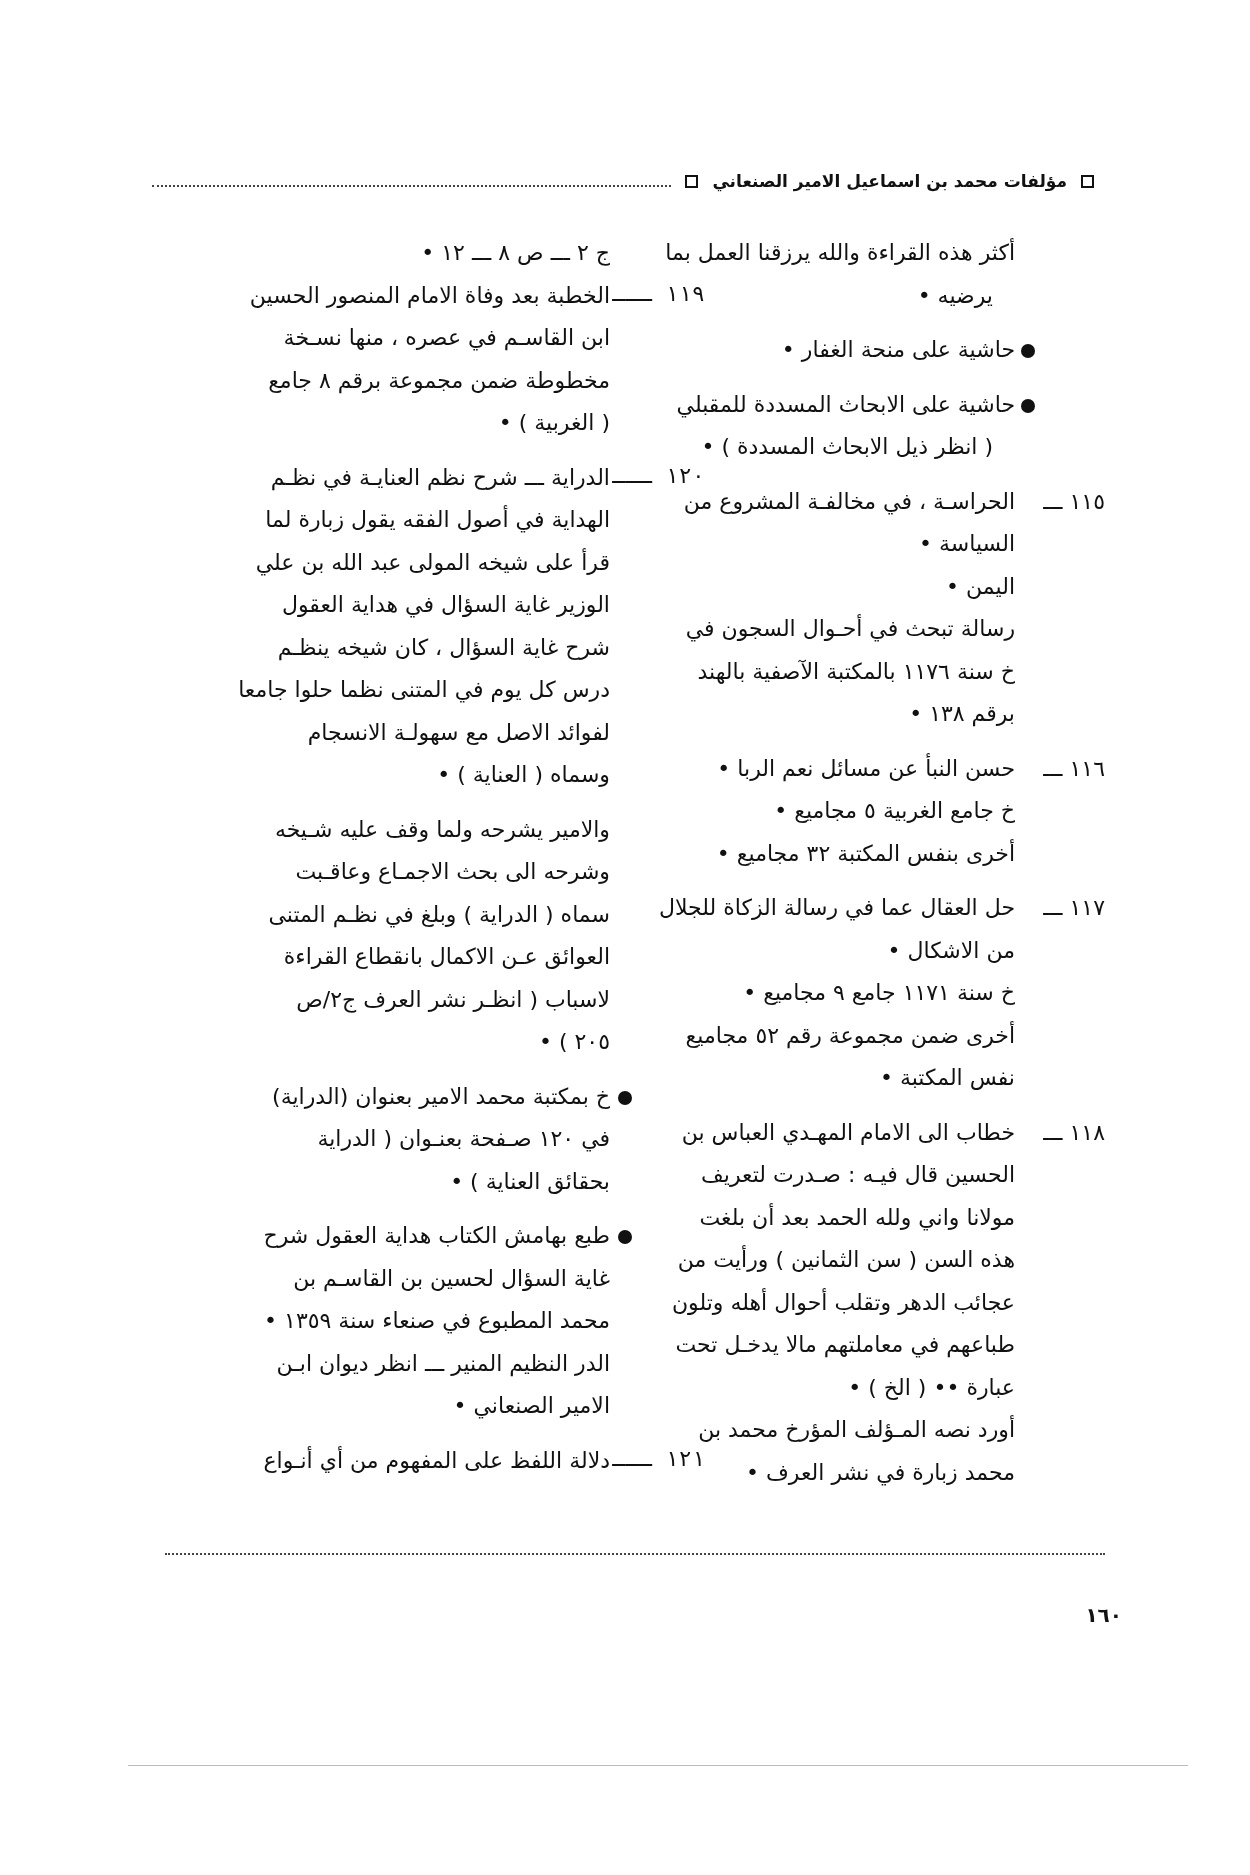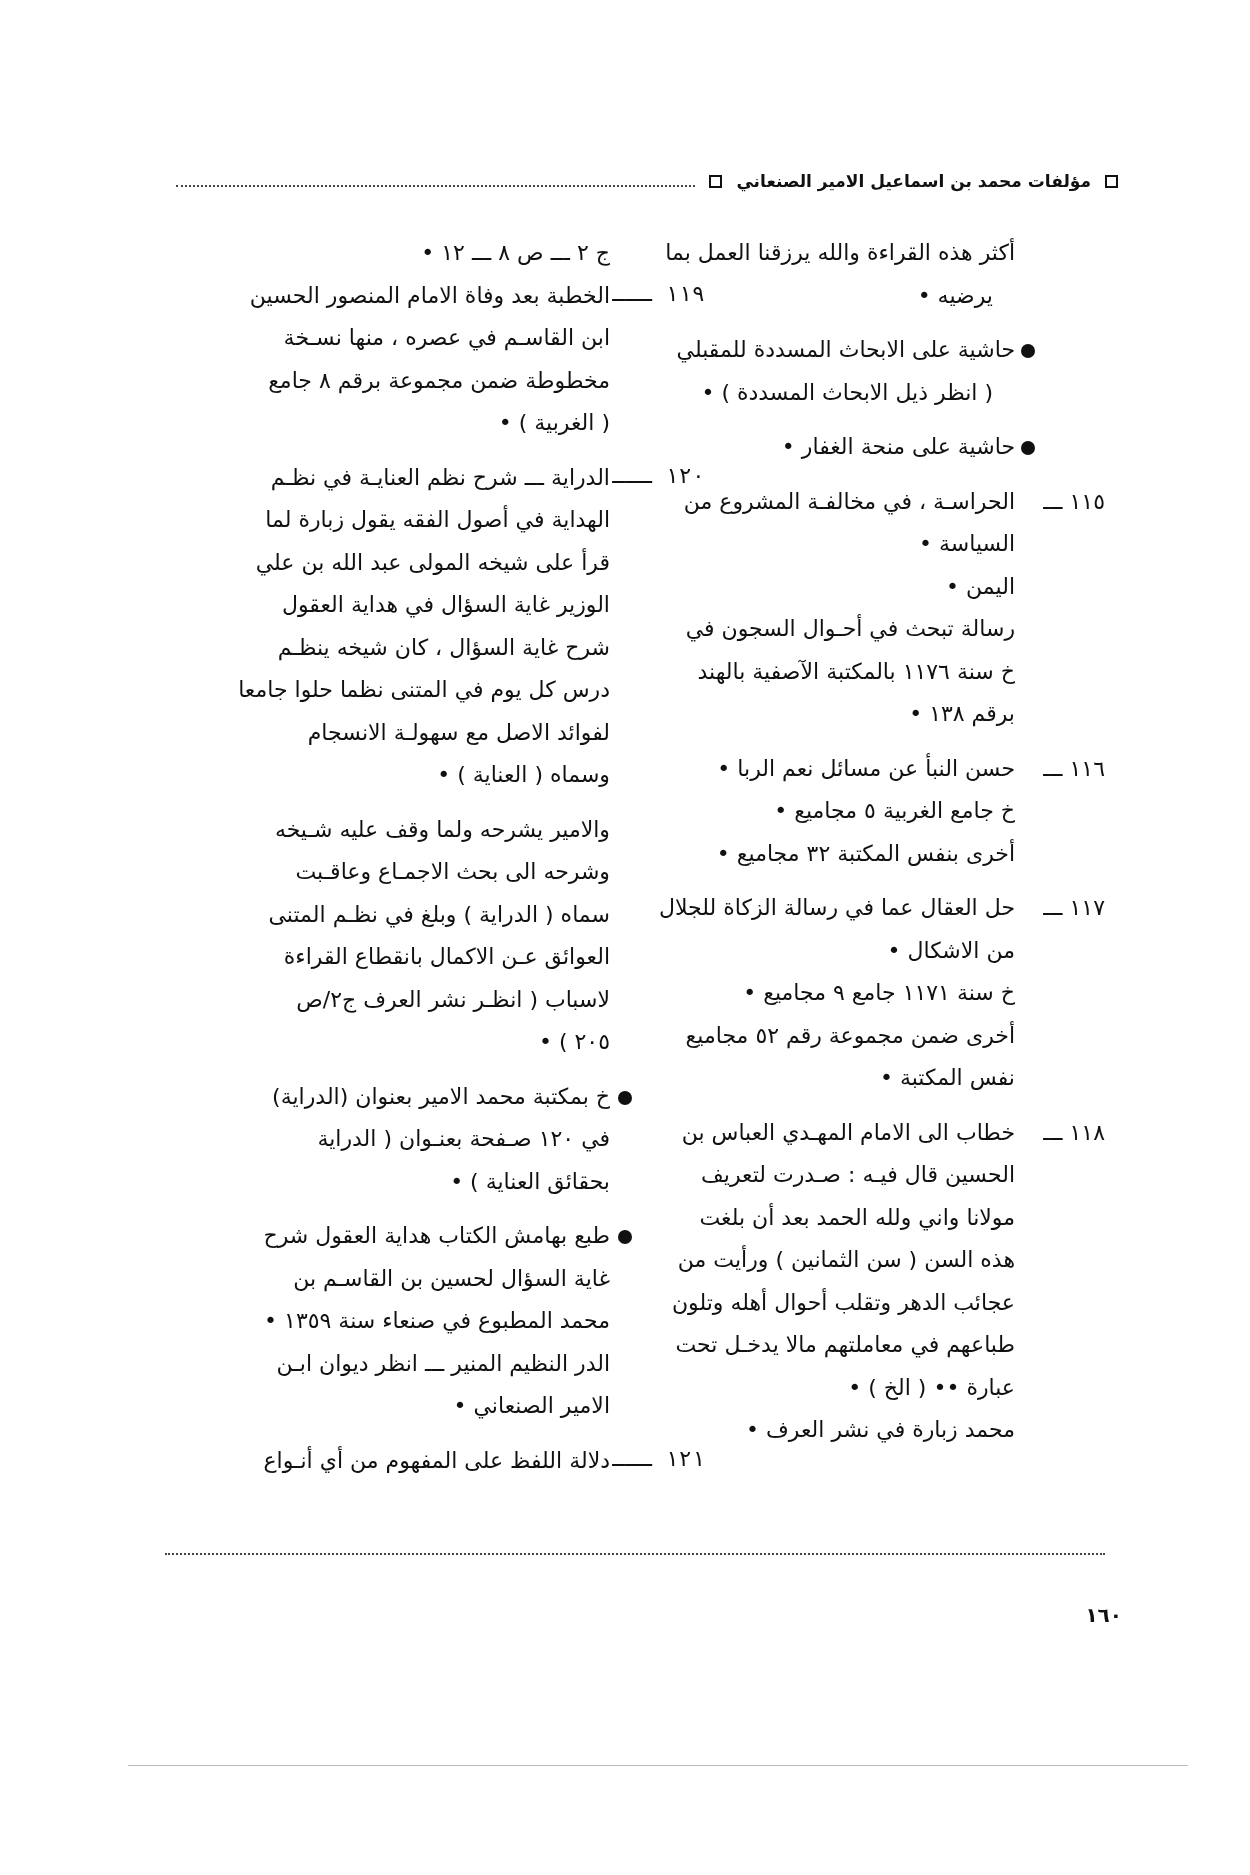--- a/index.html
+++ b/index.html
@@ -1,20 +1,20 @@
 <!DOCTYPE html>
 <html><head>
 <meta charset="utf-8">
 <style>
   html, body { margin:0; padding:0; background:#ffffff; }
   body { width:1250px; height:1875px; position:relative; overflow:hidden;
          font-family:"DejaVu Sans", "Liberation Sans", sans-serif; color:#111; }
   .page { position:absolute; inset:0; direction:rtl; }
 
-  .header { position:absolute; top:166px; left:176px; width:942px; height:30px; display:flex; align-items:center;justify-content:center; }
+  .header { position:absolute; top:166px; left:152px; width:942px; height:30px; display:flex; align-items:center;justify-content:center; }
   .header .sq { width:13px; height:13px; border:2.5px solid #111; box-sizing:border-box; flex:0 0 auto; }
   .header .title { font-size:17px; font-weight:bold; margin:0 14px; white-space:nowrap; }
   .header .dots { flex:1 1 auto; border-bottom:2px dotted #444; height:0; margin-right:14px; margin-top:10px; }
 
   .col { position:absolute; top:232px; font-size:22px; line-height:42.5px; }
   .col.right { right:145px; width:470px; }
   .col.left  { right:640px; width:485px; }
 
   .entry { position:relative; margin-bottom:12px; }
   .entry .num { position:absolute; right:0; top:0; white-space:nowrap; }
@@ -50,26 +50,26 @@
   </div>
 
   <div class="col right">
     <div class="plain">
       <span class="line">أكثر هذه القراءة والله يرزقنا العمل بما</span>
       <span class="line indent">يرضيه •</span>
     </div>
 
     <div class="bullet">
       <span class="dot"></span>
-      <span class="line">حاشية على الابحاث المسددة للمقبلي</span>
-      <span class="line indent">( انظر ذيل الابحاث المسددة ) •</span>
+      <span class="line">حاشية على منحة الغفار •</span>
     </div>
     <div class="bullet">
       <span class="dot"></span>
-      <span class="line">حاشية على منحة الغفار •</span>
+      <span class="line">حاشية على الابحاث المسددة للمقبلي</span>
+      <span class="line indent">( انظر ذيل الابحاث المسددة ) •</span>
     </div>
 
     <div class="entry">
       <span class="num">١١٥ ـــ</span>
       <div class="body">
         <span class="line">الحراسـة ، في مخالفـة المشروع من</span>
         <span class="line">السياسة •</span>
         <span class="line">اليمن •</span>
         <span class="line">رسالة تبحث في أحـوال السجون في</span>
         <span class="line">خ سنة ١١٧٦ بالمكتبة الآصفية بالهند</span>
@@ -100,20 +100,21 @@
     <div class="entry">
       <span class="num">١١٨ ـــ</span>
       <div class="body">
         <span class="line">خطاب الى الامام المهـدي العباس بن</span>
         <span class="line">الحسين قال فيـه : صـدرت لتعريف</span>
         <span class="line">مولانا واني ولله الحمد بعد أن بلغت</span>
         <span class="line">هذه السن ( سن الثمانين ) ورأيت من</span>
         <span class="line">عجائب الدهر وتقلب أحوال أهله وتلون</span>
         <span class="line">طباعهم في معاملتهم مالا يدخـل تحت</span>
         <span class="line">عبارة •• ( الخ ) •</span>
+        <span class="line">أورد نصه المـؤلف المؤرخ محمد بن</span>
         <span class="line">محمد زبارة في نشر العرف •</span>
       </div>
     </div>
   </div>
 
   <div class="col left">
     <div class="plain" style="margin-bottom:0;">
       <span class="line">ج ٢ ـــ ص ٨ ـــ ١٢ •</span>
     </div>
 

